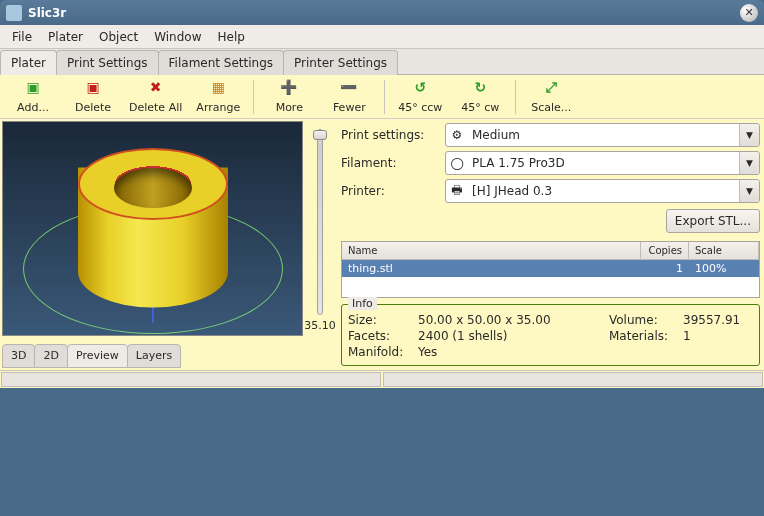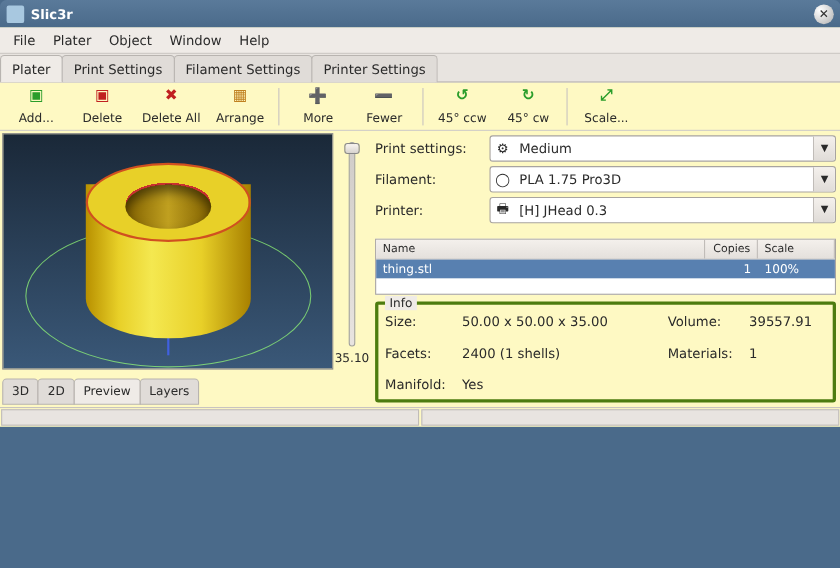--- a/index.html
+++ b/index.html
@@ -40,23 +40,23 @@
 .exportrow{display:flex;justify-content:flex-end;gap:4px;margin-top:2px}
 .btn{padding:4px 8px;border:1px solid #a8a4a0;border-radius:3px;background:linear-gradient(#f8f4f0,#e4e0dc);cursor:pointer}
 .objlist{flex:1;border:1px solid #a8a4a0;background:#fff;display:flex;flex-direction:column;min-height:0;margin-top:4px}
 .objlist .hdr{display:flex;background:linear-gradient(#f4f0ec,#e4e0dc);border-bottom:1px solid #c0bcb8}
 .objlist .hdr div{padding:3px 6px;border-right:1px solid #c0bcb8;font-size:10px}
 .objlist .row{display:flex;background:#5880b0;color:#fff}
 .objlist .row div{padding:2px 6px;color:#fff;font-size:11px}
 .c-name{flex:1;min-width:0;overflow:hidden}
 .c-cp{width:48px;text-align:right}
 .c-sc{width:70px}
-.info{border:3px solid #4d7c0f;border-radius:3px;padding:2px 6px 6px;margin-top:2px;position:relative}
+.info{border:1px solid #4d7c0f;border-radius:3px;padding:2px 6px 6px;margin-top:2px;position:relative}
 .info .legend{position:absolute;top:-8px;left:6px;background:#efebe7;padding:0 4px;font-size:11px}
-.info .grid{display:grid;grid-template-columns:70px 1fr 74px 70px;row-gap:15px;margin-top:6px}
+.info .grid{display:grid;grid-template-columns:70px 1fr 74px 70px;row-gap:2px;margin-top:6px}
 .status{height:18px;border-top:1px solid #c8c4c0;display:flex}
 .status div{flex:1;border:1px solid #c0bcb8;margin:1px;background:#e8e4e0}
 
 .ground{position:absolute;left:50%;top:69%;width:260px;height:130px;border:1px solid rgba(150,255,120,.7);border-radius:50%;transform:translate(-50%,-50%)}
 .cyl-body{position:absolute;left:50%;top:50%;width:150px;height:140px;transform:translate(-50%,-44%);background:linear-gradient(90deg,#b89000 0%,#e8d028 20%,#f4e850 40%,#e8d028 70%,#a88000 100%);border-radius:0 0 74px 74px/0 0 36px 36px}
 .cyl-top{position:absolute;left:50%;top:29%;width:150px;height:72px;transform:translate(-50%,-50%);border-radius:50%;background:radial-gradient(ellipse at center,#882020 0 34%,#c83030 34% 37%,#e8d028 37% 100%);border:2px solid #d05020}
 .hole{position:absolute;left:50%;top:31%;width:78px;height:40px;transform:translate(-50%,-50%);border-radius:50%;background:linear-gradient(90deg,#806000,#c0a020,#806000);box-shadow:inset 0 6px 10px rgba(0,0,0,.5)}
 .axis{position:absolute;left:50%;top:84%;width:2px;height:44px;background:#4060e0;transform:translate(-50%,-50%)}
 </style>
 </head>
@@ -170,20 +170,21 @@
       </div>
       <div class="formrow">
         <div class="flabel">Printer:</div>
         <div class="combo">
           <div class="cicon">🖶</div>
           <div class="ctext">[H] JHead 0.3</div>
           <div class="carrow">▼</div>
         </div>
       </div>
       <div class="exportrow">
+        <div class="btn">Export STL...</div>
       </div>
 
       <div class="objlist">
         <div class="hdr">
           <div class="c-name">Name</div>
           <div class="c-cp">Copies</div>
           <div class="c-sc">Scale</div>
         </div>
         <div class="row">
           <div class="c-name">thing.stl</div>

